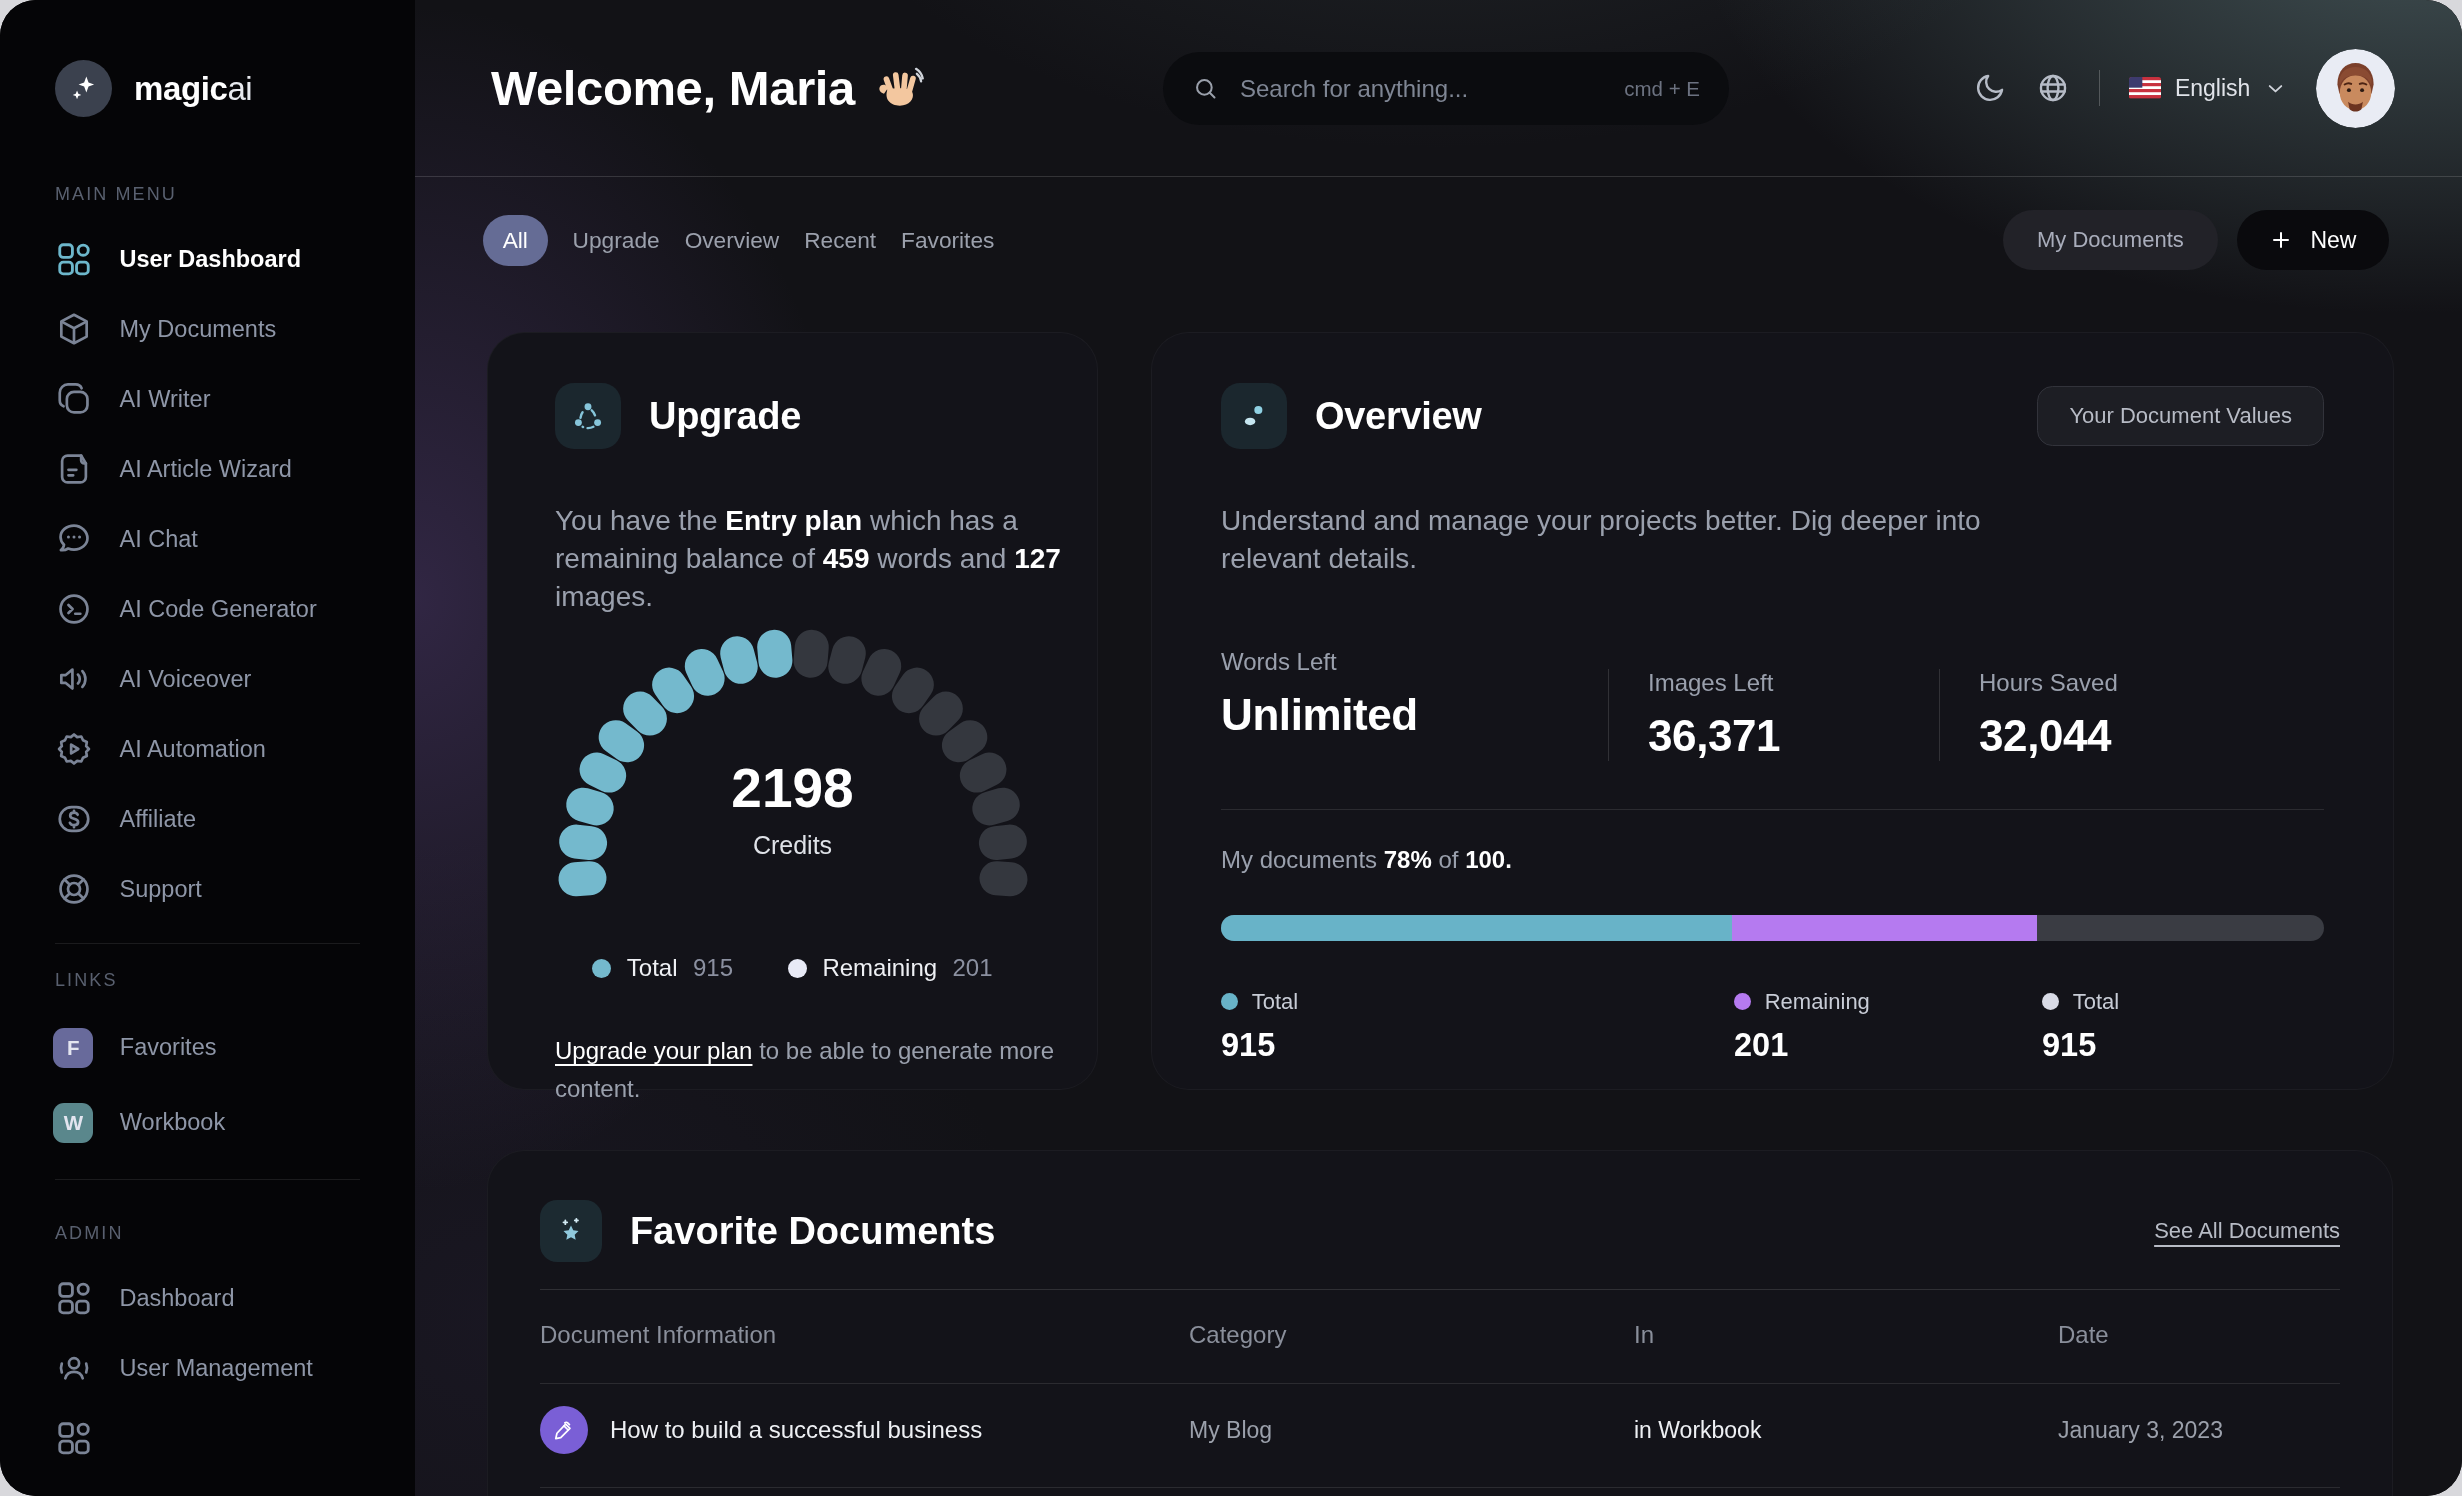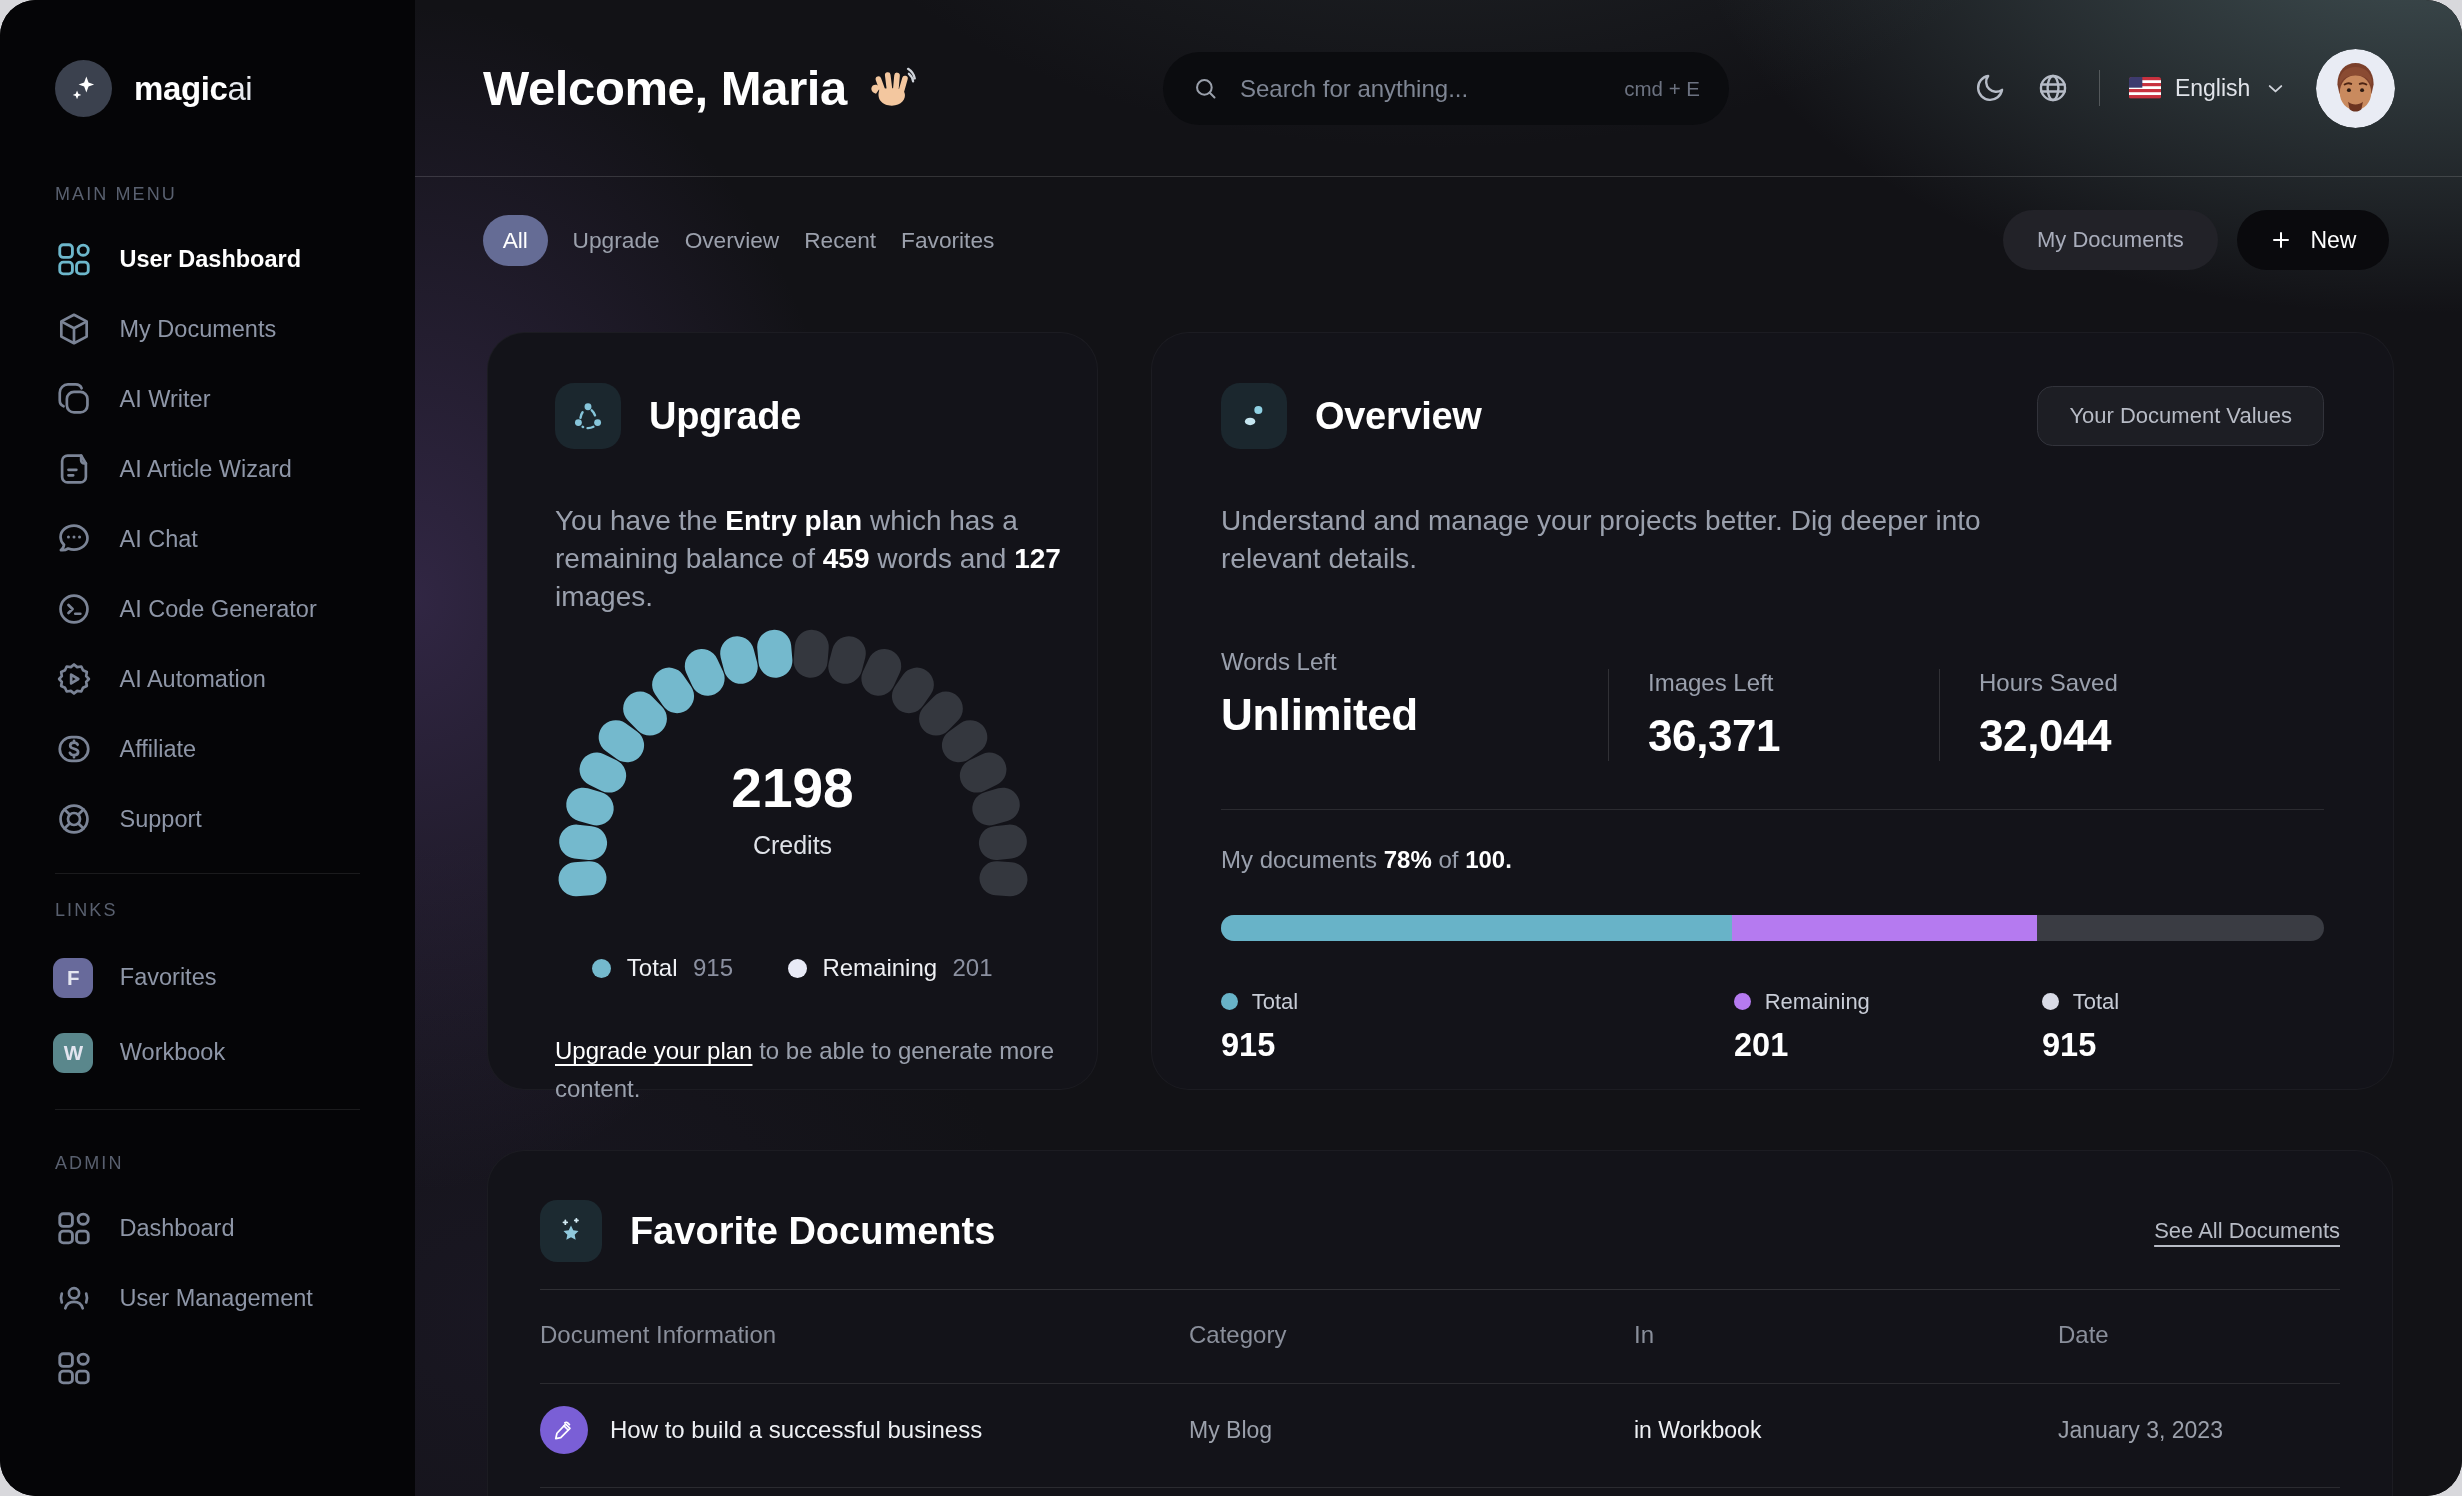--- a/index.html
+++ b/index.html
@@ -26,21 +26,21 @@
   .admin-label{margin-top:43px;}
   
   .main{flex:1;position:relative;height:100%;
     background:
       radial-gradient(1154px 641px at 98% -6%, rgba(110,140,142,0.52), rgba(110,140,142,0) 63%),
       radial-gradient(1026px 530px at 50% -12%, rgba(72,86,89,0.28), transparent 62%),
       radial-gradient(650px 872px at 0% 40%, rgba(99,71,141,0.38), transparent 68%),
       radial-gradient(769px 684px at 4% 88%, rgba(58,44,88,0.18), transparent 70%),
       #121216;}
   .header{height:177px;display:flex;align-items:center;padding:0 68px;border-bottom:0.9px solid rgba(255,255,255,0.14);position:relative;}
-  .welcome{font-size:49px;font-weight:700;color:#fff;letter-spacing:-0.4px;display:flex;align-items:center;gap:19px;margin:0;}
+  .welcome{font-size:49px;font-weight:700;color:#fff;letter-spacing:-0.4px;display:flex;align-items:center;gap:19px;margin:8px;}
   .wave{width:50px;height:50px;display:inline-flex;}
   .wave svg{width:50px;height:50px;}
   .search{position:absolute;left:748px;top:52px;width:566px;height:73px;background:#0b0c0f;border-radius:37px;display:flex;align-items:center;padding:0 29px;}
   .search .s-ic{width:27px;height:27px;color:#9aa0ab;flex:0 0 27px;}
   .search .s-ic svg{width:27px;height:27px;}
   .search input{flex:1;background:transparent;border:none;outline:none;color:#cfd3db;font-size:24px;margin-left:19px;font-family:"Liberation Sans",sans-serif;}
   .search input::placeholder{color:#7f8694;}
   .shortcut{color:#6c7280;font-size:20.5px;white-space:nowrap;}
   .hdr-right{position:absolute;right:67px;top:0;height:100%;display:flex;align-items:center;gap:29px;}
   .ctl-ic{width:34px;height:34px;color:#b6bcc7;display:flex;cursor:pointer;}
@@ -195,20 +195,29 @@
             <span class="nav-label">AI Chat</span>
           </div>
           <div class="nav-item ">
             <span class="nav-ic">
               <svg viewBox="0 0 24 24" fill="none" stroke="currentColor" stroke-width="1.7" stroke-linecap="round" stroke-linejoin="round">
                 <circle cx="12" cy="12" r="8.5"></circle>
                 <path d="M8.5 9.5l2.6 2.5-2.6 2.5M12.8 15h3.2"></path>
               </svg>
             </span>
             <span class="nav-label">AI Code Generator</span>
+          </div>
+          <div class="nav-item ">
+            <span class="nav-ic">
+              <svg viewBox="0 0 24 24" fill="none" stroke="currentColor" stroke-width="1.7" stroke-linecap="round" stroke-linejoin="round">
+                <path d="M4 9.5v5h2.8L11 18V6L6.8 9.5H4z"></path>
+                <path d="M14.5 9.2a4 4 0 0 1 0 5.6M17.3 7a7.5 7.5 0 0 1 0 10"></path>
+              </svg>
+            </span>
+            <span class="nav-label">AI Voiceover</span>
           </div>
           <div class="nav-item ">
             <span class="nav-ic">
               <svg viewBox="0 0 24 24" fill="none" stroke="currentColor" stroke-width="1.7" stroke-linecap="round" stroke-linejoin="round">
                 <path d="M12 2.8l2 1.7 2.6-.4 1.1 2.4 2.4 1.1-.4 2.6 1.7 1.8-1.7 1.8.4 2.6-2.4 1.1-1.1 2.4-2.6-.4-2 1.7-2-1.7-2.6.4-1.1-2.4-2.4-1.1.4-2.6L2.6 12l1.7-1.8-.4-2.6 2.4-1.1 1.1-2.4 2.6.4 2-1.7z"></path>
                 <path d="M10.2 9.2l4.5 2.8-4.5 2.8V9.2z"></path>
               </svg>
             </span>
             <span class="nav-label">AI Automation</span>
           </div>

